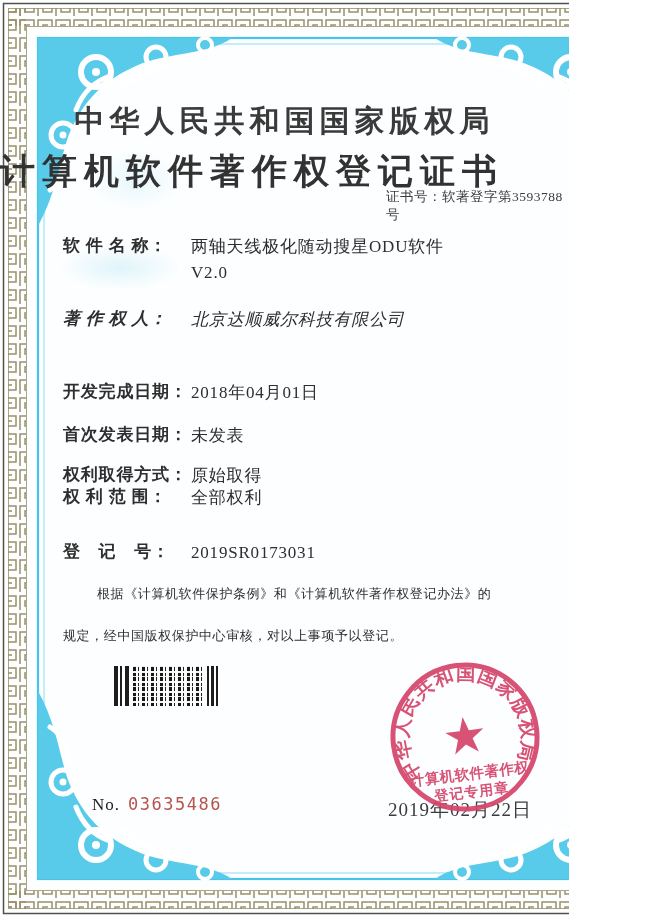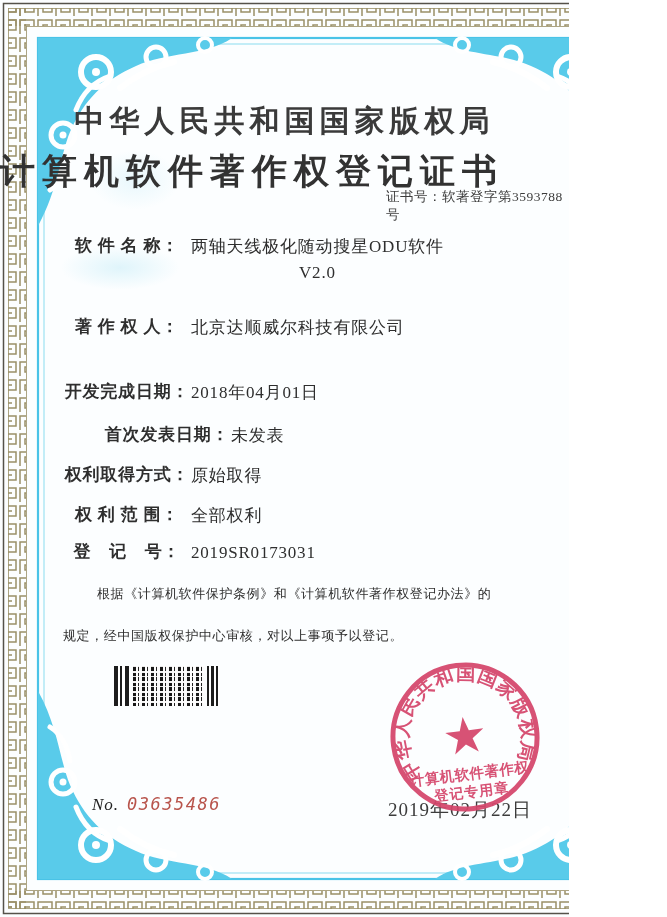--- a/index.html
+++ b/index.html
@@ -20,25 +20,25 @@
   .sm1{left:60px;top:245px;width:120px;height:45px;background:radial-gradient(ellipse at center,rgba(120,210,235,.22),rgba(120,210,235,0) 70%);}
   .sm2{left:90px;top:150px;width:90px;height:60px;background:radial-gradient(ellipse at center,rgba(120,210,235,.15),rgba(120,210,235,0) 70%);}
 
   .t1{position:absolute;left:0;right:0;top:101px;text-align:center;
       font-size:30px;font-weight:700;letter-spacing:5px;color:#3a3a3a;z-index:2;}
   .t2{position:absolute;left:0;right:0;top:148px;text-align:left;
       font-size:35px;font-weight:700;letter-spacing:7px;color:#323232;z-index:2;}
   .certno{position:absolute;left:386px;top:188px;font-size:13.5px;color:#3c3c3c;
       letter-spacing:.5px;z-index:2;}
 
-  .row{position:absolute;left:63px;font-size:17px;color:#2e2e2e;letter-spacing:.8px;z-index:2;text-align:center;}
+  .row{position:absolute;left:63px;font-size:17px;color:#2e2e2e;letter-spacing:.8px;z-index:2;}
   .row .lab{display:inline-block;width:128px;font-weight:600;white-space:pre;vertical-align:top;}
   .row .val{display:inline-block;font-weight:400;vertical-align:top;max-width:400px;line-height:26px;}
-  .r1{top:234px;} .r2{top:315px;} .r3{top:380px;} .r4{top:423px;margin-left:40px;}
-  .r5{top:463px;} .r6{top:503px;} .r7{top:540px;text-decoration:underline;}
+  .r1{top:234px;} .r2{top:307px;font-style:italic;} .r3{top:380px;} .r4{top:423px;}
+  .r5{top:463px;} .r6{top:485px;} .r7{top:540px;text-decoration:underline;}
 
   .stmt{position:absolute;font-size:13px;color:#2e2e2e;letter-spacing:.6px;z-index:2;}
   .stmt1{left:97px;top:585px;}
   .stmt2{left:63px;top:627px;}
 
   .barcode{position:absolute;left:114px;top:666px;width:106px;height:40px;display:flex;z-index:2;}
   .bc-start{width:16px;height:100%;
     background:repeating-linear-gradient(90deg,#1d1d1d 0 4px,#fff 4px 6px,#1d1d1d 6px 8px,#fff 8px 11px);}
   .bc-mid{flex:1;height:100%;margin:0 3px;
     background:
@@ -53,21 +53,21 @@
   .seal-stroke{stroke:var(--seal-red);}
   .seal-fill{fill:var(--seal-red);}
   .ring-text{font-size:19.5px;font-weight:600;letter-spacing:1px;
              font-family:"Liberation Serif","DejaVu Serif",serif;}
   .seal-star{font-family:"DejaVu Sans",sans-serif;font-size:50px;}
   .seal-l1{font-size:14.5px;font-weight:600;letter-spacing:.5px;}
   .seal-l2{font-size:14px;font-weight:600;letter-spacing:1px;}
 
   .issue-date{position:absolute;left:388px;top:797px;font-size:19px;color:#3c3c3c;
       letter-spacing:1px;z-index:2;}
-  .serial{position:absolute;left:92px;top:794px;font-size:17px;z-index:2;font-style:italic;}
+  .serial{position:absolute;left:92px;top:794px;font-size:17px;z-index:2;}
   .serial .no-lab{color:#222;letter-spacing:1px;}
   .serial .no-val{color:var(--serial-red);font-family:"DejaVu Sans Mono",monospace;
       font-size:17px;letter-spacing:1.5px;margin-left:8px;}
 </style>
 </head>
 <body>
 
 <div class="page">
 
   <svg class="frame-svg" width="667" height="917" viewBox="0 0 667 917">

